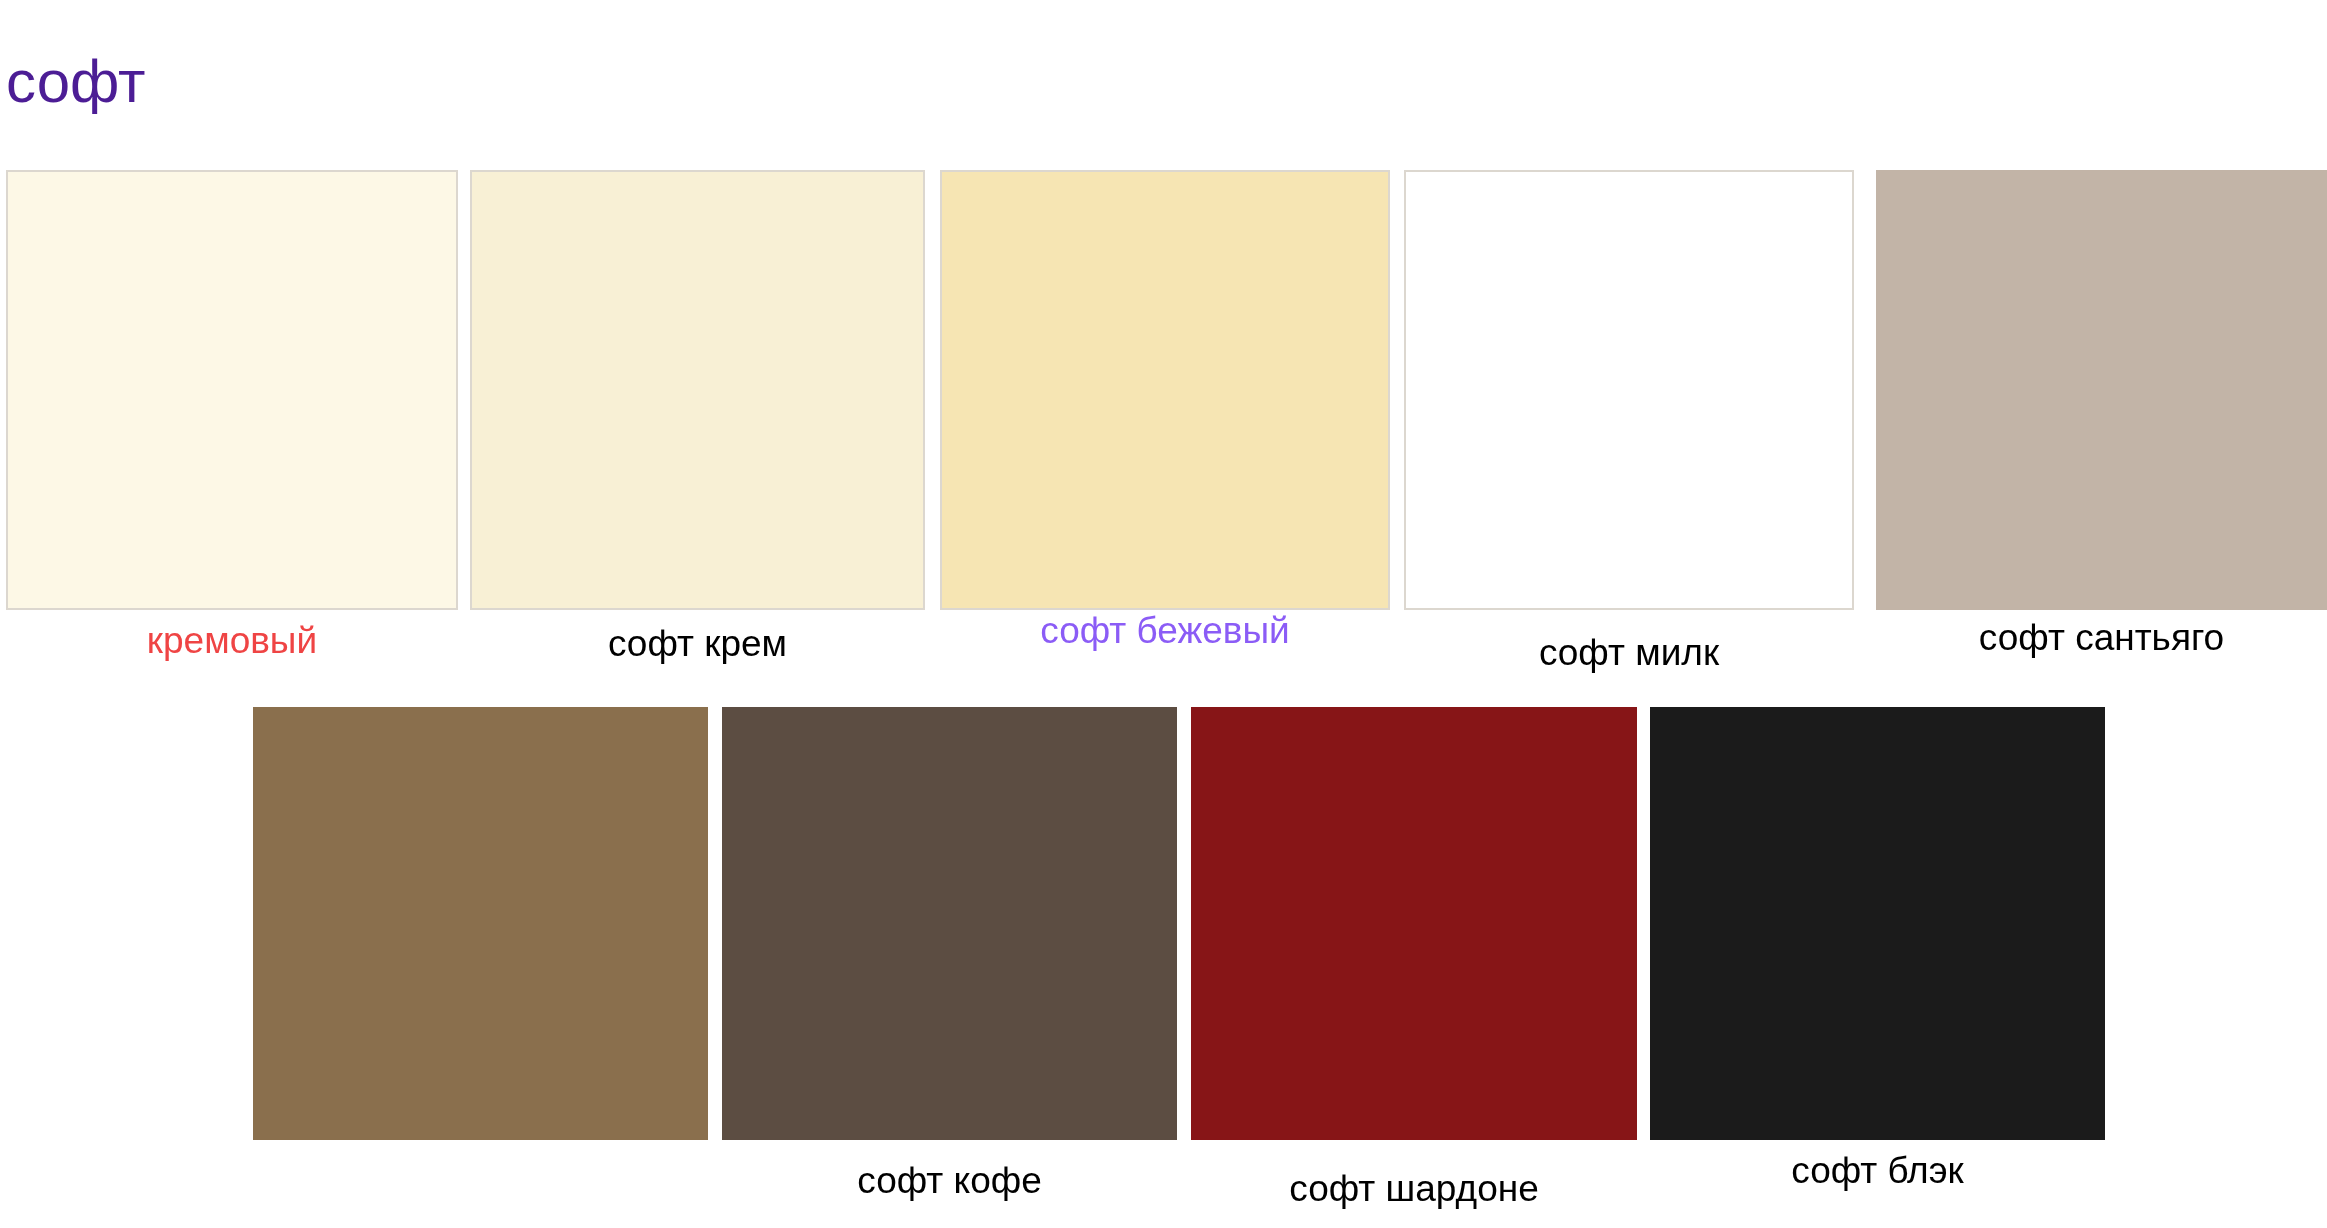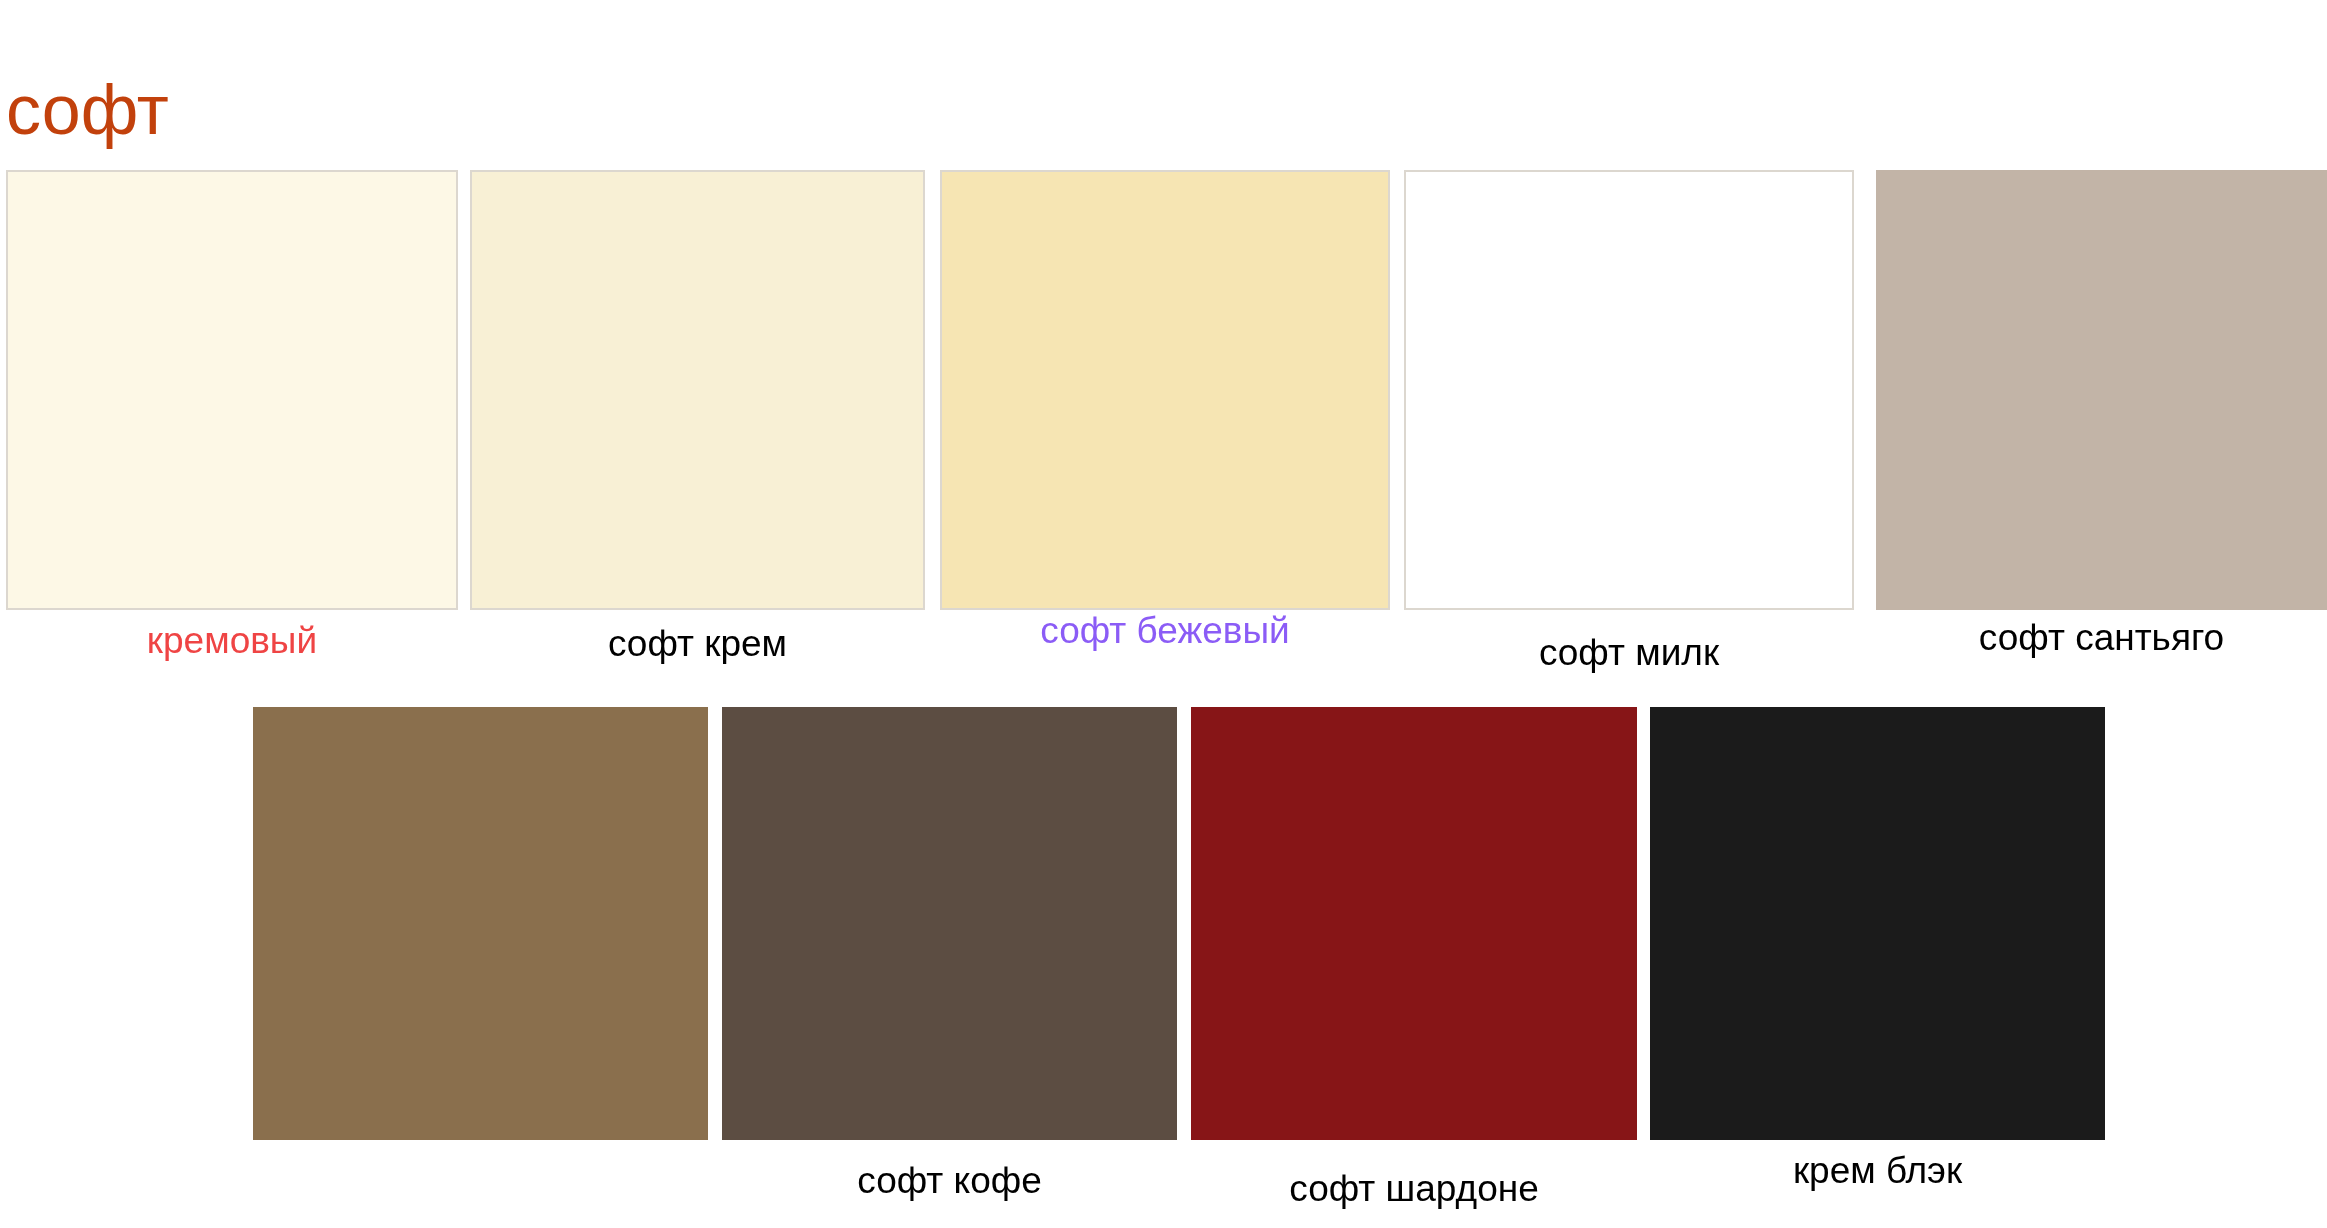--- a/index.html
+++ b/index.html
@@ -20,26 +20,26 @@
   .palette-root {
     position: absolute;
     inset: 0;
     background: #ffffff;
   }
 
   
   .palette-title {
     position: absolute;
     left: 6px;
-    top: 28px;
-    font-size: 70px;
+    top: 12px;
+    font-size: 60px;
     line-height: 1;
     font-weight: 400;
     letter-spacing: 0px;
-    color: #c2410c;
+    color: #4c1d95;
     white-space: nowrap;
   }
 
   
   .swatch-cell {
     position: absolute;
     box-sizing: border-box;
   }
   .swatch-chip {
     position: absolute;
@@ -104,17 +104,17 @@
       <div class="swatch-cell" style="left: 722px; top: 707px; width: 455px; height: 503px;">
         <div class="swatch-chip" style="background: rgb(92, 77, 66); height: 433px;"></div>
         <div class="swatch-label" style="top: 453px; color: rgb(0, 0, 0);">софт кофе</div>
       </div>
       <div class="swatch-cell" style="left: 1191px; top: 707px; width: 446px; height: 511px;">
         <div class="swatch-chip" style="background: rgb(135, 21, 23); height: 433px;"></div>
         <div class="swatch-label" style="top: 461px; color: rgb(0, 0, 0);">софт шардоне</div>
       </div>
       <div class="swatch-cell" style="left: 1650px; top: 707px; width: 455px; height: 493px;">
         <div class="swatch-chip" style="background: rgb(27, 27, 27); height: 433px;"></div>
-        <div class="swatch-label" style="top: 443px; color: rgb(0, 0, 0);">крем блэк</div>
+        <div class="swatch-label" style="top: 443px; color: rgb(0, 0, 0);">софт блэк</div>
       </div>
     </div>
 
 </div>
 
 </body></html>

